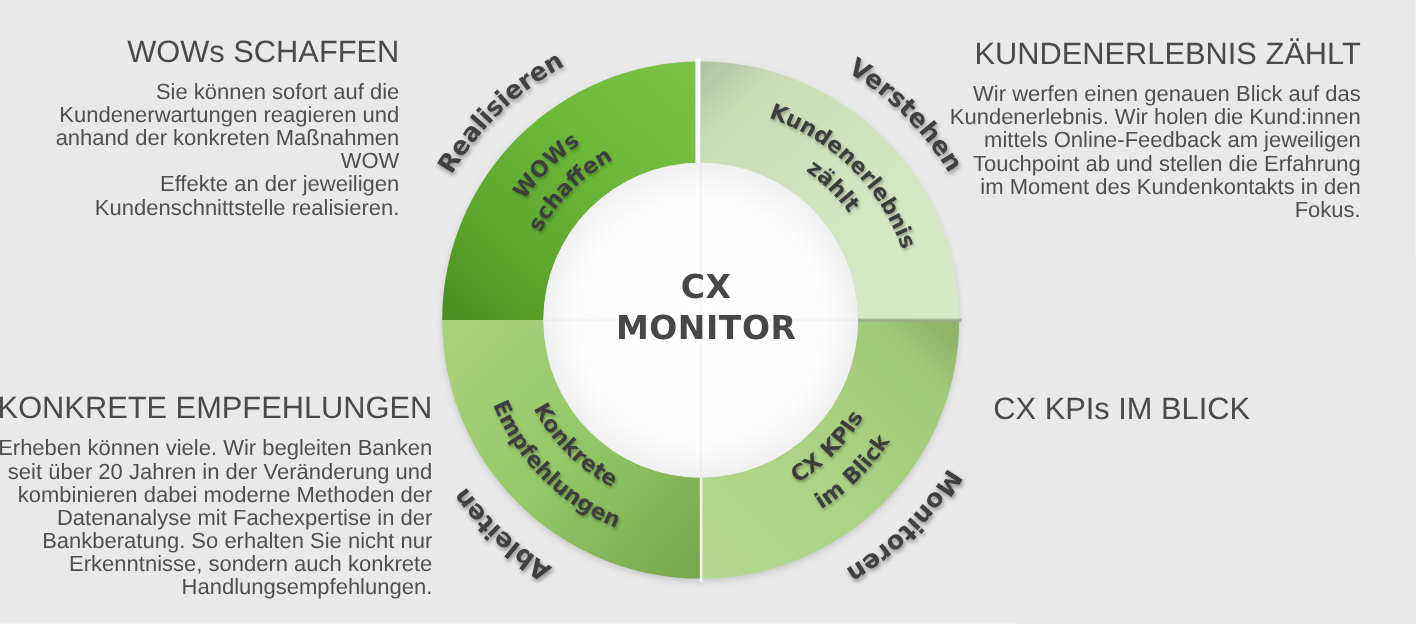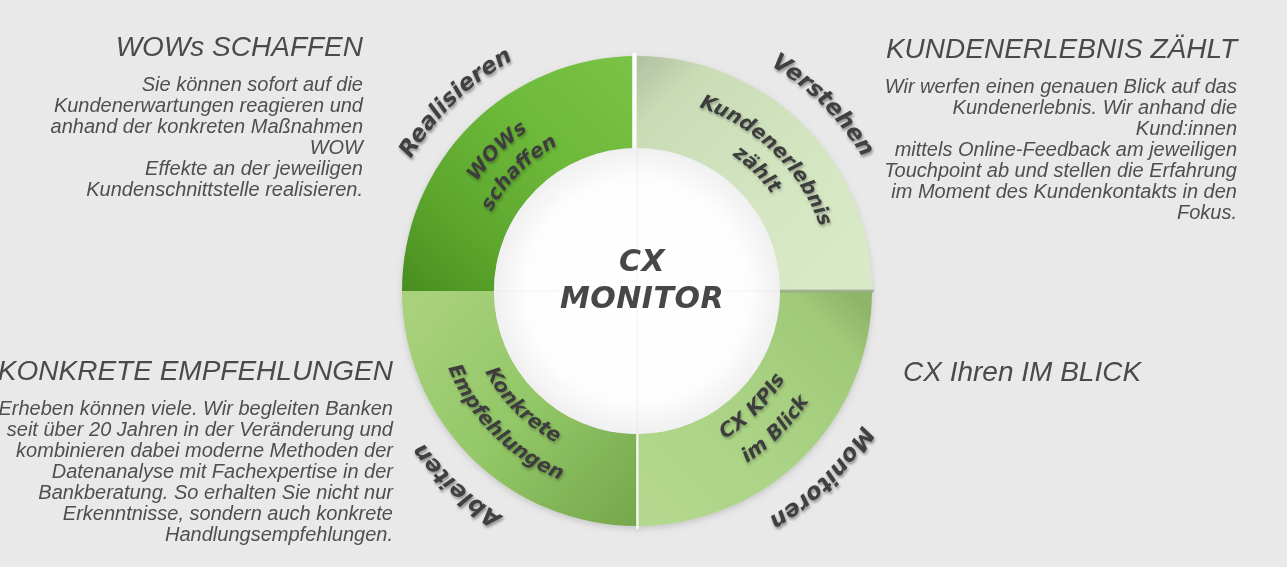--- a/index.html
+++ b/index.html
@@ -2,21 +2,20 @@
 <html><head>
 <meta charset="utf-8">
 <style>
   html,body{margin:0;padding:0;}
   .stage{
     position:relative;
     width:1287px;height:567px;
     background:#e9e9e9;
     overflow:hidden;
     font-family:"Liberation Sans",sans-serif;
-    font-style:italic;
   }
   .panel{position:absolute;color:#4a4a4a;}
   .panel .heading{
     font-size:28px;font-weight:400;line-height:32px;
     margin:0 0 11px 0;color:#4a4a4a;
   }
   .panel .body{
     font-size:20px;line-height:21px;white-space:pre-line;color:#4f4f4f;
   }
   .panel-tl{left:-7px;top:31px;width:370px;text-align:right;}
@@ -48,40 +47,40 @@
     <div class="body">Sie können sofort auf die
 Kundenerwartungen reagieren und
 anhand der konkreten Maßnahmen WOW
 Effekte an der jeweiligen
 Kundenschnittstelle realisieren.</div>
   </div>
 
   <div class="panel panel-tr">
     <h2 class="heading">KUNDENERLEBNIS ZÄHLT</h2>
     <div class="body">Wir werfen einen genauen Blick auf das
-Kundenerlebnis. Wir anhand die Kund:innen
+Kundenerlebnis. Wir holen die Kund:innen
 mittels Online-Feedback am jeweiligen
 Touchpoint ab und stellen die Erfahrung
 im Moment des Kundenkontakts in den
 Fokus.</div>
   </div>
 
   <div class="panel panel-bl">
     <h2 class="heading">KONKRETE EMPFEHLUNGEN</h2>
     <div class="body">Erheben können viele. Wir begleiten Banken
 seit über 20 Jahren in der Veränderung und
 kombinieren dabei moderne Methoden der
 Datenanalyse mit Fachexpertise in der
 Bankberatung. So erhalten Sie nicht nur
 Erkenntnisse, sondern auch konkrete
 Handlungsempfehlungen.</div>
   </div>
 
   <div class="panel panel-br">
-    <h2 class="heading">CX Ihren IM BLICK</h2>
+    <h2 class="heading">CX KPIs IM BLICK</h2>
   </div>
 
   <svg class="wheel-svg" width="600" height="600" viewBox="0 0 600 600" xmlns="http://www.w3.org/2000/svg" xmlns:xlink="http://www.w3.org/1999/xlink">
     <defs>
       <linearGradient id="gradTL" gradientUnits="userSpaceOnUse" x1="90" y1="330" x2="320" y2="80">
         <stop offset="0" stop-color="#478c1f"></stop>
         <stop offset="0.28" stop-color="#5ca62d"></stop>
         <stop offset="0.62" stop-color="#6db93a"></stop>
         <stop offset="1" stop-color="#7ac347"></stop>
       </linearGradient>

